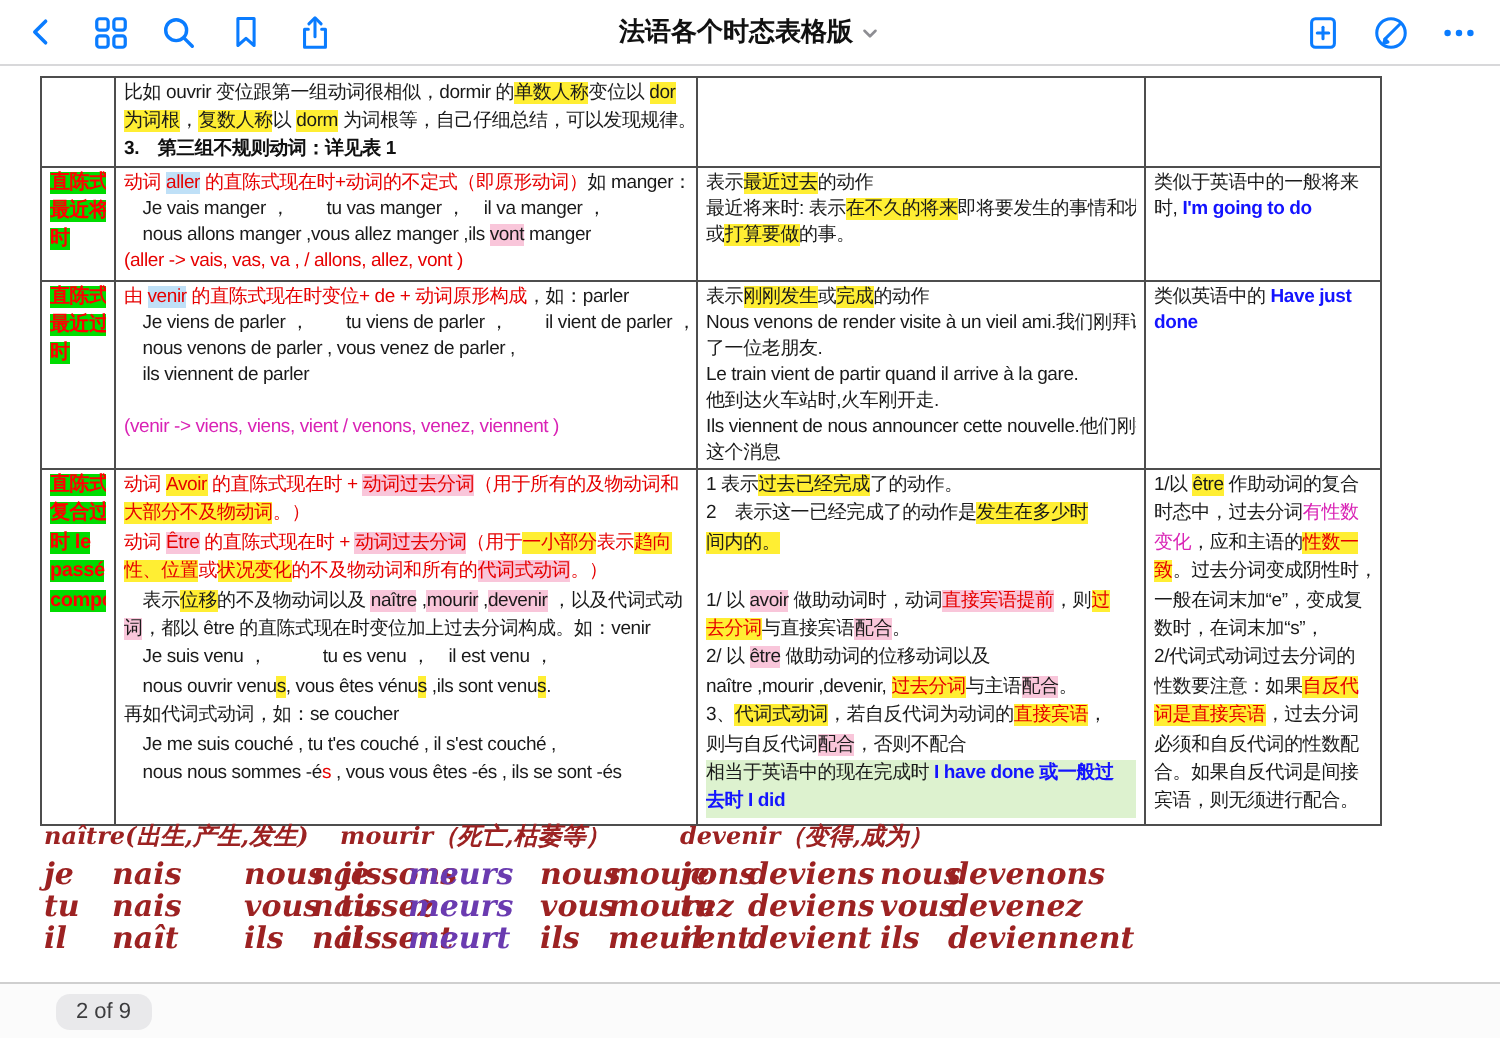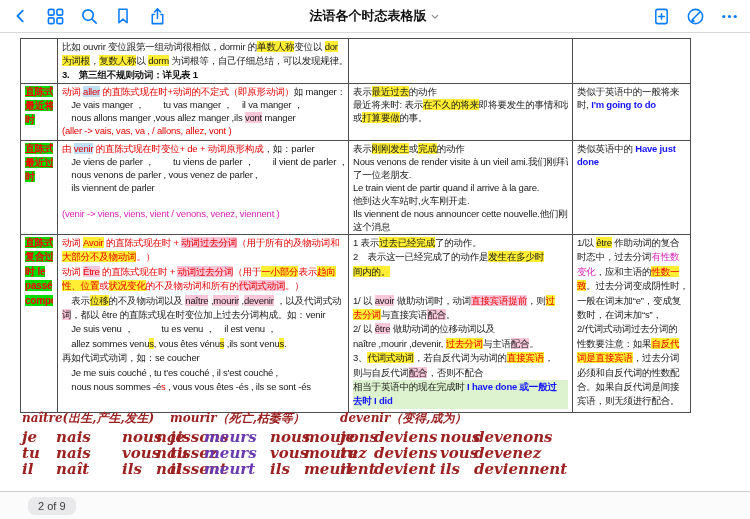--- a/index.html
+++ b/index.html
@@ -209,21 +209,21 @@
               <div class="tl"><span class="s-g">composé</span></div>
             </td>
         <td class="c2">
               <div class="tl"><span class="s-r">动词 </span><span class="s-ry">Avoir</span><span class="s-r"> 的直陈式现在时 + </span><span class="s-rp">动词过去分词</span><span class="s-r">（用于所有的及物动词和</span></div>
               <div class="tl"><span class="s-ry">大部分不及物动词</span><span class="s-r">。）</span></div>
               <div class="tl"><span class="s-r">动词 </span><span class="s-rp">Être</span><span class="s-r"> 的直陈式现在时 + </span><span class="s-rp">动词过去分词</span><span class="s-r">（用于</span><span class="s-ry">一小部分</span><span class="s-r">表示</span><span class="s-ry">趋向</span></div>
               <div class="tl"><span class="s-ry">性、位置</span><span class="s-r">或</span><span class="s-ry">状况变化</span><span class="s-r">的不及物动词和所有的</span><span class="s-rp">代词式动词</span><span class="s-r">。）</span></div>
               <div class="tl"><span class="s-k">　表示</span><span class="s-hy">位移</span><span class="s-k">的不及物动词以及 </span><span class="s-hp">naître</span><span class="s-k"> ,</span><span class="s-hp">mourir</span><span class="s-k"> ,</span><span class="s-hp">devenir</span><span class="s-k"> ，以及代词式动</span></div>
               <div class="tl"><span class="s-hp">词</span><span class="s-k">，都以 être 的直陈式现在时变位加上过去分词构成。如：venir</span></div>
               <div class="tl"><span class="s-k">　Je suis venu ，　　　tu es venu ，　il est venu ，</span></div>
-              <div class="tl"><span class="s-k">　allez sommes venu</span><span class="s-hy">s</span><span class="s-k">, vous êtes vénu</span><span class="s-hy">s</span><span class="s-k"> ,ils sont venu</span><span class="s-hy">s</span><span class="s-k">.</span></div>
+              <div class="tl"><span class="s-k">　nous ouvrir venu</span><span class="s-hy">s</span><span class="s-k">, vous êtes vénu</span><span class="s-hy">s</span><span class="s-k"> ,ils sont venu</span><span class="s-hy">s</span><span class="s-k">.</span></div>
               <div class="tl"><span class="s-k">再如代词式动词，如：se coucher</span></div>
               <div class="tl"><span class="s-k">　Je me suis couché , tu t'es couché , il s'est couché ,</span></div>
               <div class="tl"><span class="s-k">　nous nous sommes -é</span><span class="s-r">s</span><span class="s-k"> , vous vous êtes -és , ils se sont -és</span></div>
             </td>
         <td class="c3">
               <div class="tl"><span class="s-k">1 表示</span><span class="s-hy">过去已经完成</span><span class="s-k">了的动作。</span></div>
               <div class="tl"><span class="s-k">2　表示这一已经完成了的动作是</span><span class="s-hy">发生在多少时</span></div>
               <div class="tl"><span class="s-hy">间内的。</span></div>
               <div class="tl">&nbsp;</div>
               <div class="tl"><span class="s-k">1/ 以 </span><span class="s-hp">avoir</span><span class="s-k"> 做助动词时，动词</span><span class="s-rp">直接宾语提前</span><span class="s-k">，则</span><span class="s-ry">过</span></div>

